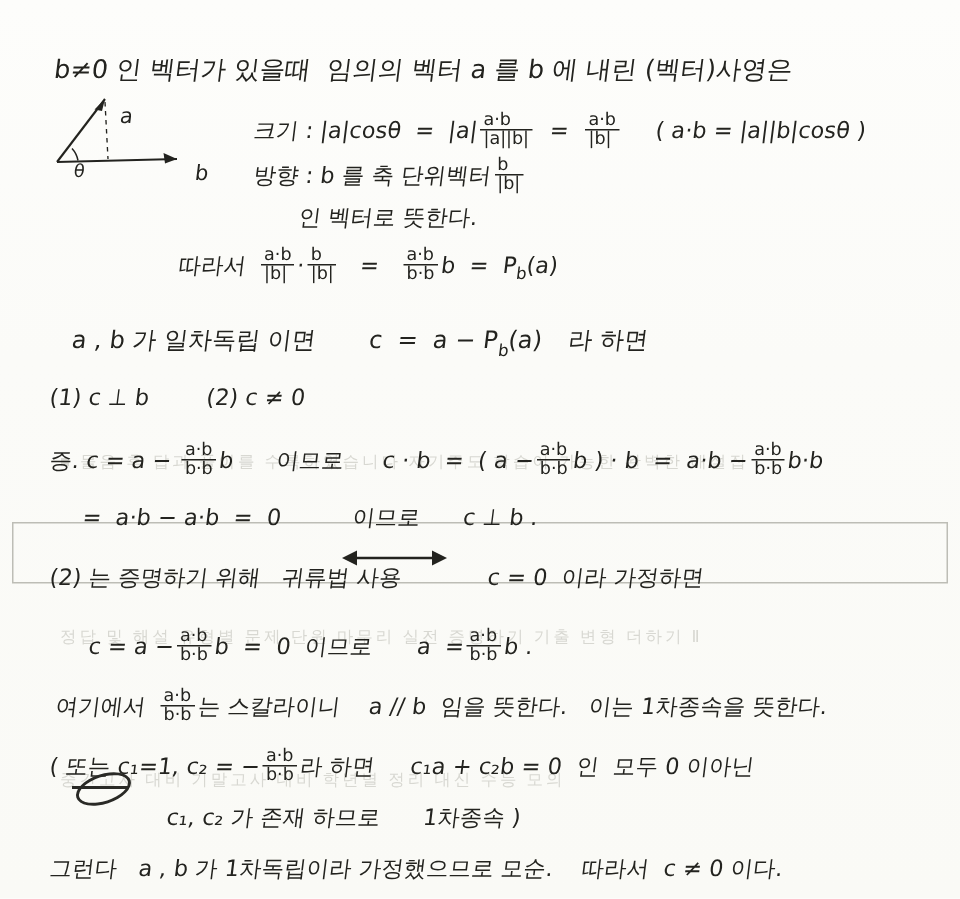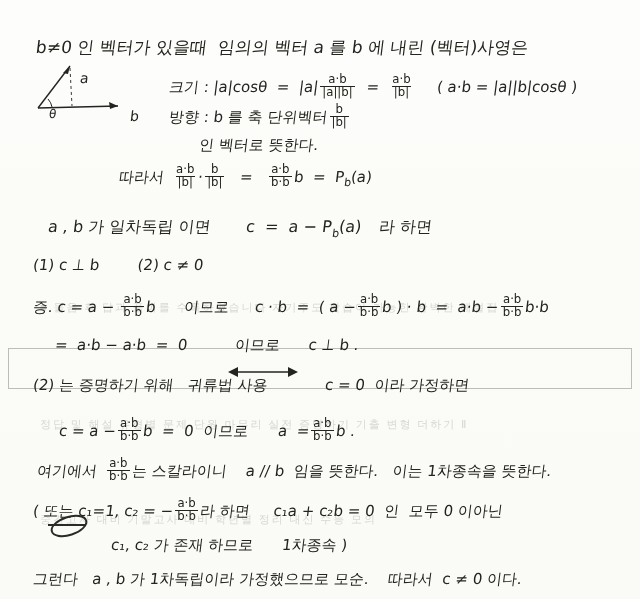--- a/index.html
+++ b/index.html
@@ -43,21 +43,20 @@
   }
   .hand {
     
     font-family: "DejaVu Sans", sans-serif;
     transform: skewX(-7deg);
     display: inline-block;
   }
   .frac {
     display: inline-flex;
     flex-direction: column;
-    align-items: center;
     vertical-align: middle;
     line-height: 1.0;
     font-size: 0.78em;
     margin: 0 2px;
     transform: translateY(-1px);
   }
   .frac .num { padding: 0 2px; }
   .frac .den { padding: 0 2px; border-top: 1px solid #23231f; }
   .box-line {
     position: absolute;

